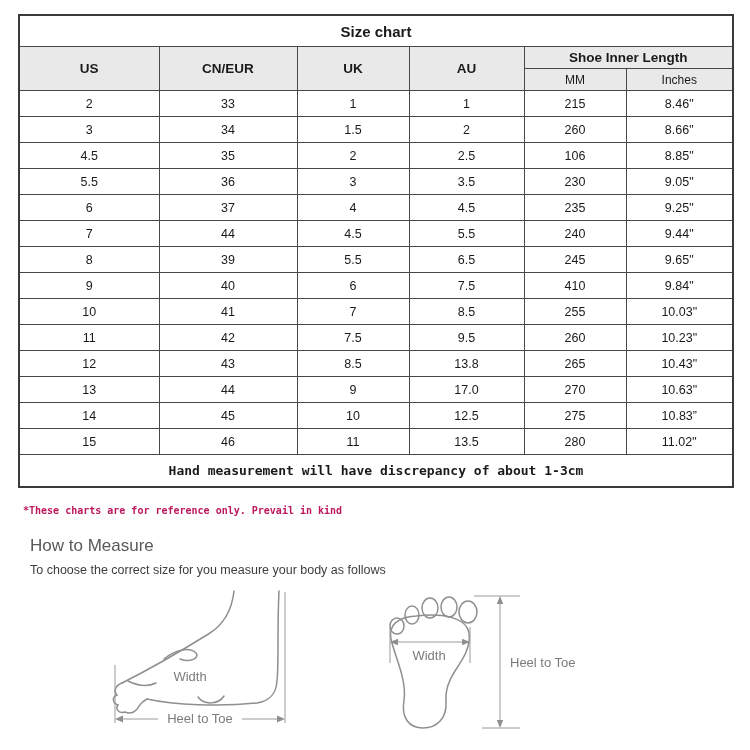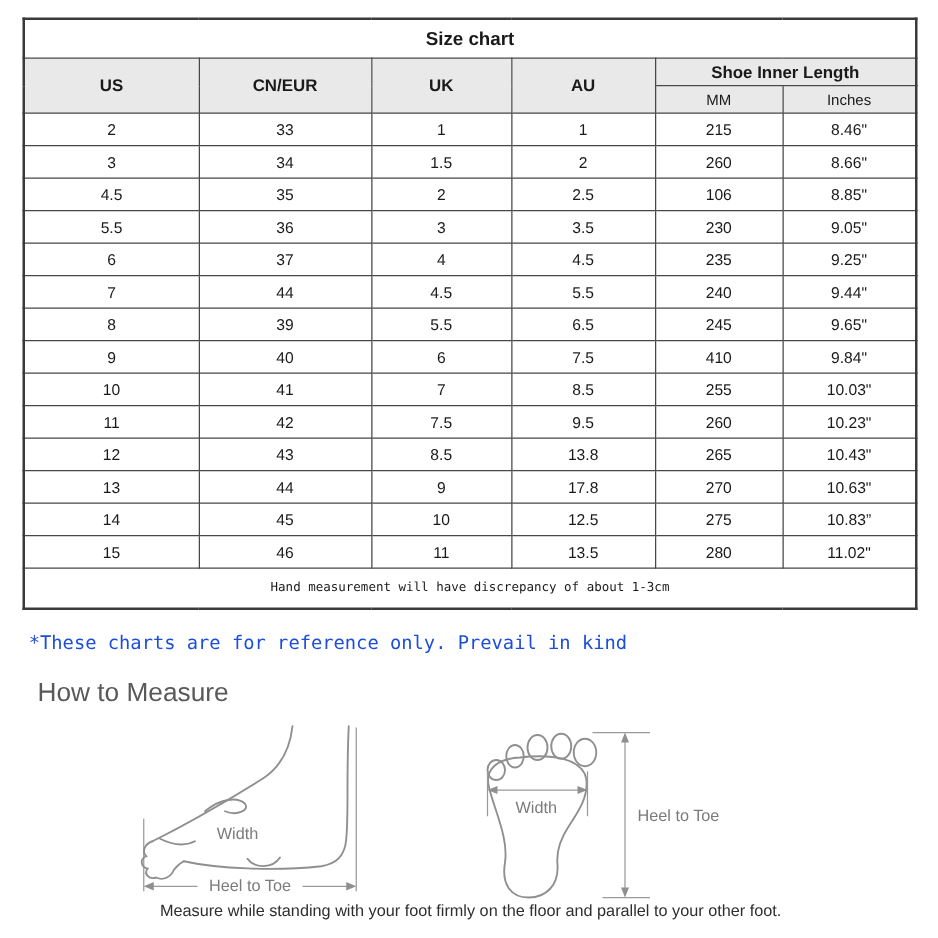--- a/index.html
+++ b/index.html
@@ -42,36 +42,36 @@
     font-size:12px;
   }
   table.size-chart tbody td {
     height:25px;
     font-size:12.5px;
     background:#ffffff;
   }
   td.tbl-note {
     height:31px;
     font-family:"DejaVu Sans Mono", monospace;
-    font-weight:normal;
-    font-size:10px;
+    font-weight:bold;
+    font-size:13px;
     background:#ffffff;
   }
 
   
   .ref-note {
     margin:17px 0 0 5px;
     font-family:"DejaVu Sans Mono", monospace;
-    font-weight:normal;
-    font-size:15px;
-    color:#1d4ed8;
+    font-weight:bold;
+    font-size:10px;
+    color:#be185d;
   }
   .htm-title {
     margin:20px 0 0 12px;
-    font-size:21px;
+    font-size:17px;
     font-weight:400;
     color:#595959;
   }
   .htm-sub {
     margin:7px 0 0 12px;
     font-size:12.5px;
     color:#3d3d3d;
   }
 
   
@@ -211,21 +211,21 @@
           <td>43</td>
           <td>8.5</td>
           <td>13.8</td>
           <td>265</td>
           <td>10.43"</td>
         </tr>
         <tr>
           <td>13</td>
           <td>44</td>
           <td>9</td>
-          <td>17.8</td>
+          <td>17.0</td>
           <td>270</td>
           <td>10.63"</td>
         </tr>
         <tr>
           <td>14</td>
           <td>45</td>
           <td>10</td>
           <td>12.5</td>
           <td>275</td>
           <td>10.83”</td>
@@ -243,20 +243,21 @@
       <tr>
         <td class="tbl-note" colspan="6">Hand measurement will have discrepancy of about 1-3cm</td>
       </tr>
     </tfoot>
   </table>
 
   <div class="ref-note">*These charts are for reference only. Prevail in kind</div>
 
   <div class="htm-title">How to Measure</div>
 
+  <div class="htm-sub">To choose the correct size for you measure your body as follows</div>
 
   <div class="diagrams">
 
     <svg class="diag-side" width="188" height="140" viewBox="0 0 188 140">
 
       <line class="d-thin" x1="9" y1="76" x2="9" y2="134"></line>
       <line class="d-thin" x1="179" y1="3" x2="179" y2="134"></line>
 
       <path class="d-stroke" d="M 16 94 C 38 83, 72 64, 104 44 C 118 35, 126 20, 128 2"></path>
 
@@ -297,15 +298,14 @@
 
       <line class="d-thin" x1="104" y1="9" x2="150" y2="9"></line>
       <line class="d-thin" x1="112" y1="141" x2="150" y2="141"></line>
       <line class="d-thin" x1="130" y1="13" x2="130" y2="137"></line>
       <polygon class="d-arrow" points="130,9 126.8,17 133.2,17"></polygon>
       <polygon class="d-arrow" points="130,141 126.8,133 133.2,133"></polygon>
       <text class="d-label" x="140" y="80" text-anchor="start">Heel to Toe</text>
     </svg>
   </div>
 
-  <div class="caption">Measure while standing with your foot firmly on the floor and parallel to your other foot.</div>
 
 </div>
 
 </body></html>

